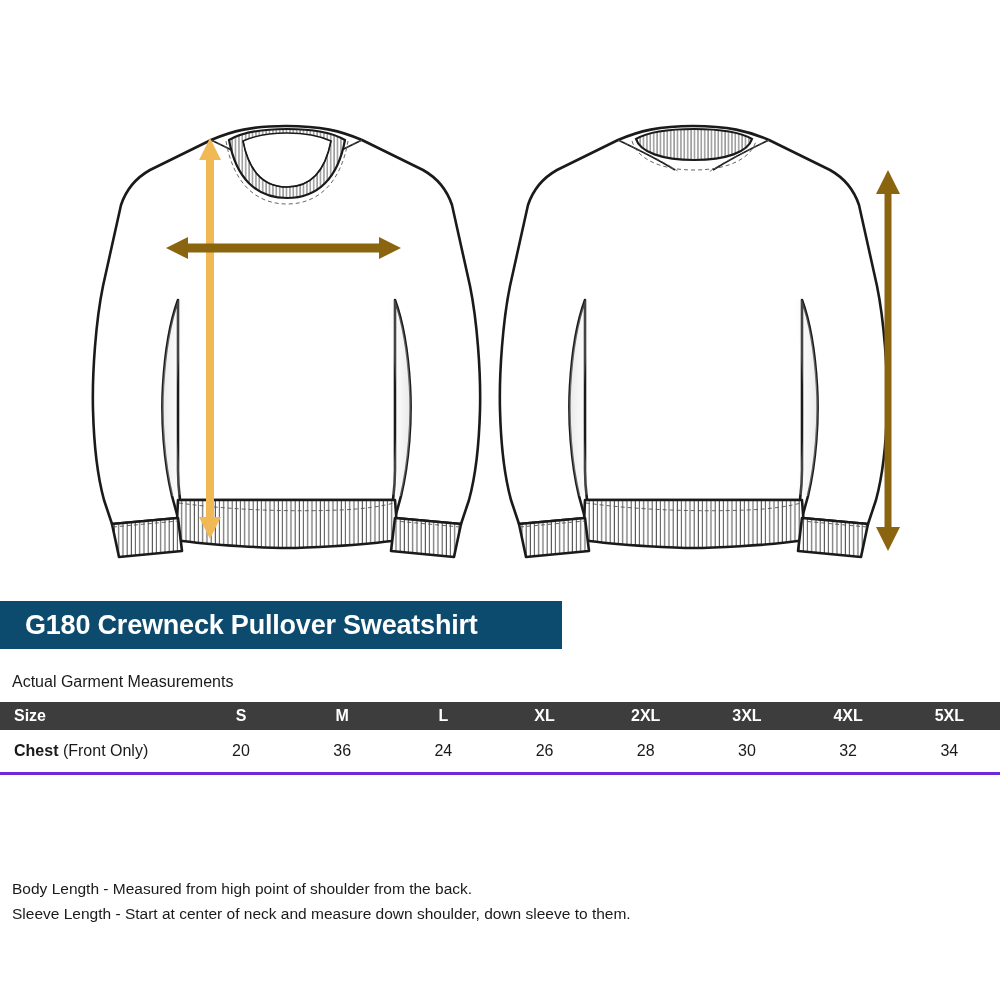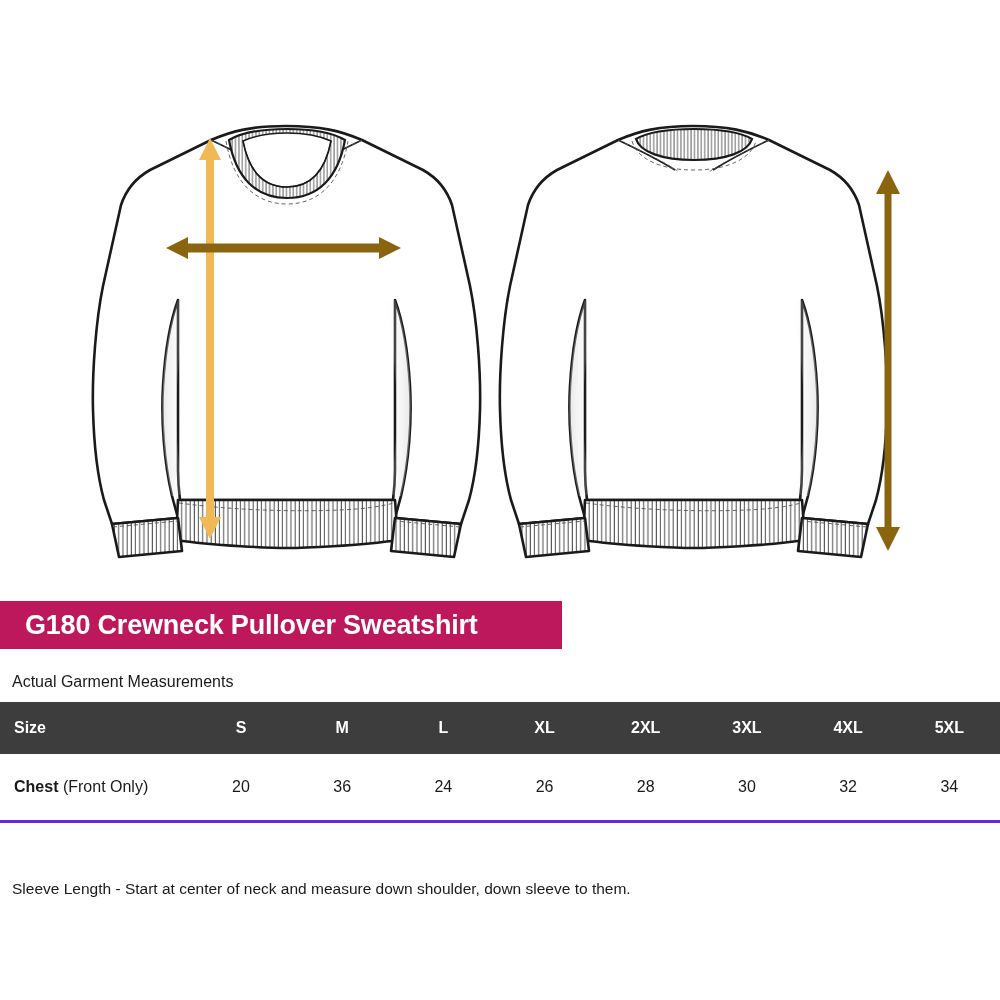--- a/index.html
+++ b/index.html
@@ -11,40 +11,40 @@
     overflow:hidden;
     position:relative;
   }
   #garment-illustration{
     position:absolute;left:0;top:0;width:1000px;height:590px;
   }
   
   .title-banner{
     position:absolute;left:0;top:601px;
     width:562px;height:48px;
-    background:#be185d;
+    background:#0c4a6e;
     display:flex;align-items:center;
   }
   .title-banner .title-text{
     color:#ffffff;font-size:27px;font-weight:bold;
     letter-spacing:-0.2px;padding-left:25px;
     white-space:nowrap;
   }
   
   .subtitle{
     position:absolute;left:12px;top:673px;
     font-size:16px;color:#1a1a1a;white-space:nowrap;
   }
   
   .size-table{
     position:absolute;left:0;top:702px;width:1000px;
     border-collapse:collapse;table-layout:fixed;
   }
   .size-table th,.size-table td{
-    padding:12px;margin:0;
+    padding:0;margin:0;
   }
   .size-table thead tr{background:#3d3d3d;height:28px;}
   .size-table thead th{
     color:#ffffff;font-size:16px;font-weight:bold;
     height:28px;vertical-align:middle;
   }
   .size-table thead th.label-col{
     text-align:left;padding-left:14px;
   }
   .size-table thead th.val-col{text-align:center;}
@@ -269,14 +269,15 @@
       <td class="val-col">26</td>
       <td class="val-col">28</td>
       <td class="val-col">30</td>
       <td class="val-col">32</td>
       <td class="val-col">34</td>
     </tr>
   </tbody>
 </table>
 
 <div class="footnotes">
+  <div class="note">Body Length - Measured from high point of shoulder from the back.</div>
   <div class="note">Sleeve Length - Start at center of neck and measure down shoulder, down sleeve to them.</div>
 </div>
 
 </body></html>

